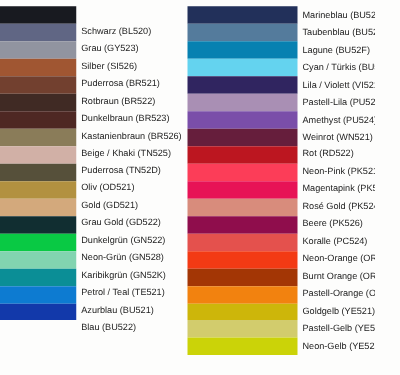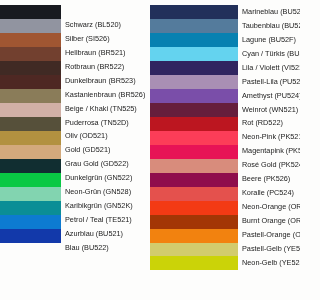--- a/index.html
+++ b/index.html
@@ -21,26 +21,30 @@
 </head>
 <body>
 
 <div class="chart">
   <div class="col" id="col-left">
       <div class="row">
         <div class="swatch" style="background-color: rgb(24, 26, 32);"></div>
         <div class="label">Schwarz (BL520)</div>
       </div>
       <div class="row">
+        <div class="swatch" style="background-color: rgb(96, 102, 132);"></div>
+        <div class="label">Grau (GY523)</div>
+      </div>
+      <div class="row">
         <div class="swatch" style="background-color: rgb(145, 148, 160);"></div>
         <div class="label">Silber (SI526)</div>
       </div>
       <div class="row">
         <div class="swatch" style="background-color: rgb(160, 86, 50);"></div>
-        <div class="label">Hellbraun (BR521)</div>
+        <div class="label">Puderrosa (BR521)</div>
       </div>
       <div class="row">
         <div class="swatch" style="background-color: rgb(114, 64, 47);"></div>
         <div class="label">Rotbraun (BR522)</div>
       </div>
       <div class="row">
         <div class="swatch" style="background-color: rgb(64, 42, 36);"></div>
         <div class="label">Dunkelbraun (BR523)</div>
       </div>
       <div class="row">
@@ -155,20 +159,24 @@
       </div>
       <div class="row">
         <div class="swatch" style="background-color: rgb(163, 54, 5);"></div>
         <div class="label">Burnt Orange (OR522)</div>
       </div>
       <div class="row">
         <div class="swatch" style="background-color: rgb(242, 130, 15);"></div>
         <div class="label">Pastell-Orange (OR523)</div>
       </div>
       <div class="row">
+        <div class="swatch" style="background-color: rgb(205, 182, 10);"></div>
+        <div class="label">Goldgelb (YE521)</div>
+      </div>
+      <div class="row">
         <div class="swatch" style="background-color: rgb(210, 204, 109);"></div>
         <div class="label">Pastell-Gelb (YE522)</div>
       </div>
       <div class="row">
         <div class="swatch" style="background-color: rgb(203, 211, 8);"></div>
         <div class="label">Neon-Gelb (YE523)</div>
       </div>
   </div>
 </div>
 

